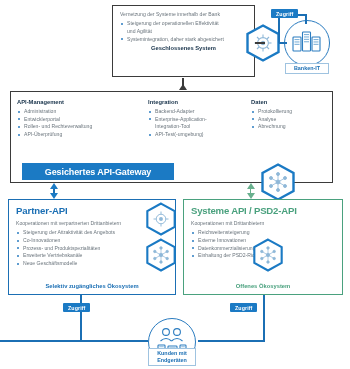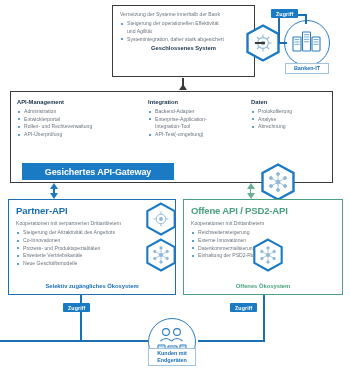--- a/index.html
+++ b/index.html
@@ -273,21 +273,21 @@
       <li>Steigerung der Attraktivität des Angebots</li>
       <li>Co-Innovationen</li>
       <li>Prozess- und Produktspezialitäten</li>
       <li>Erweiterte Vertriebskanäle</li>
       <li>Neue Geschäftsmodelle</li>
     </ul>
   </div>
   <div class="eco-blue">Selektiv zugängliches Ökosystem</div>
 
   <div class="box open-box">
-    <div class="title-green">Offene API / PSD2-API</div>
+    <div class="title-green">Systeme API / PSD2-API</div>
     <div class="lead">Kooperationen mit Drittanbietern</div>
     <ul class="bul">
       <li>Reichweitensteigerung</li>
       <li>Externe Innovationen</li>
       <li>Datenkommerzialisierung</li>
       <li>Einhaltung der PSD2-Richtlinien</li>
     </ul>
   </div>
   <div class="eco-green">Offenes Ökosystem</div>
 

